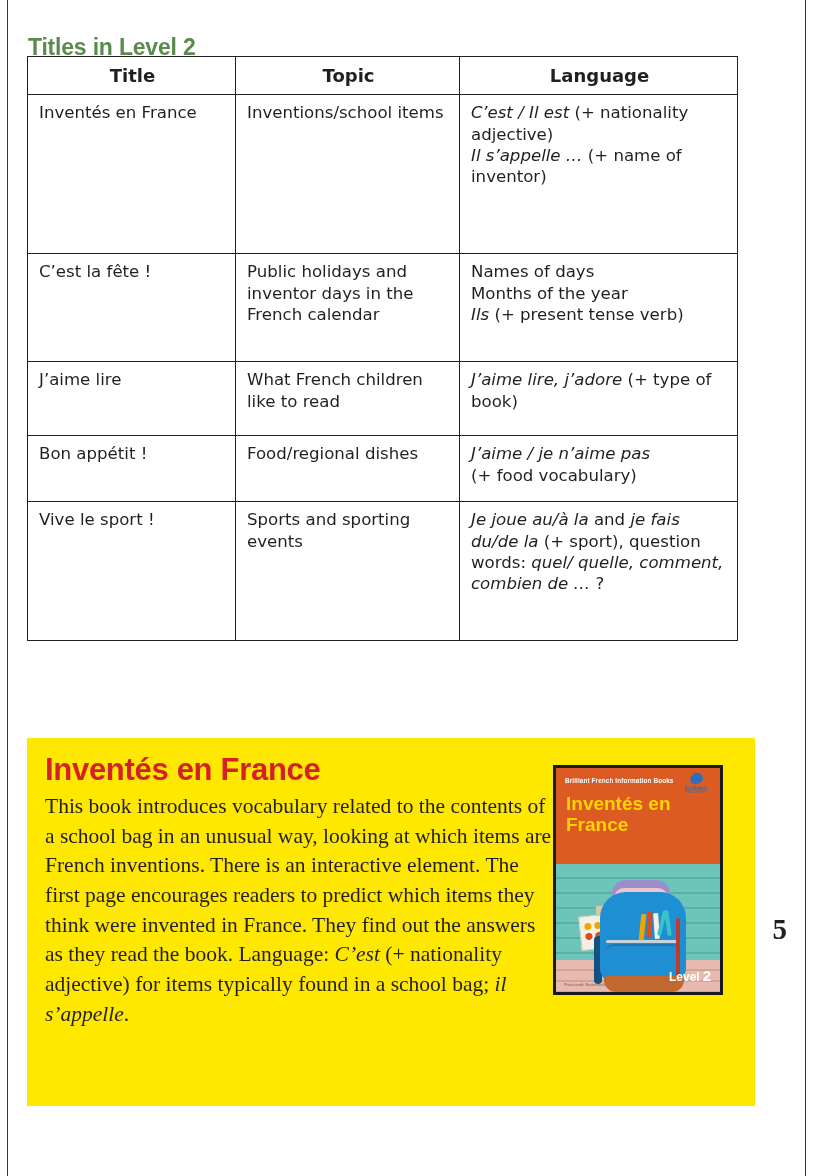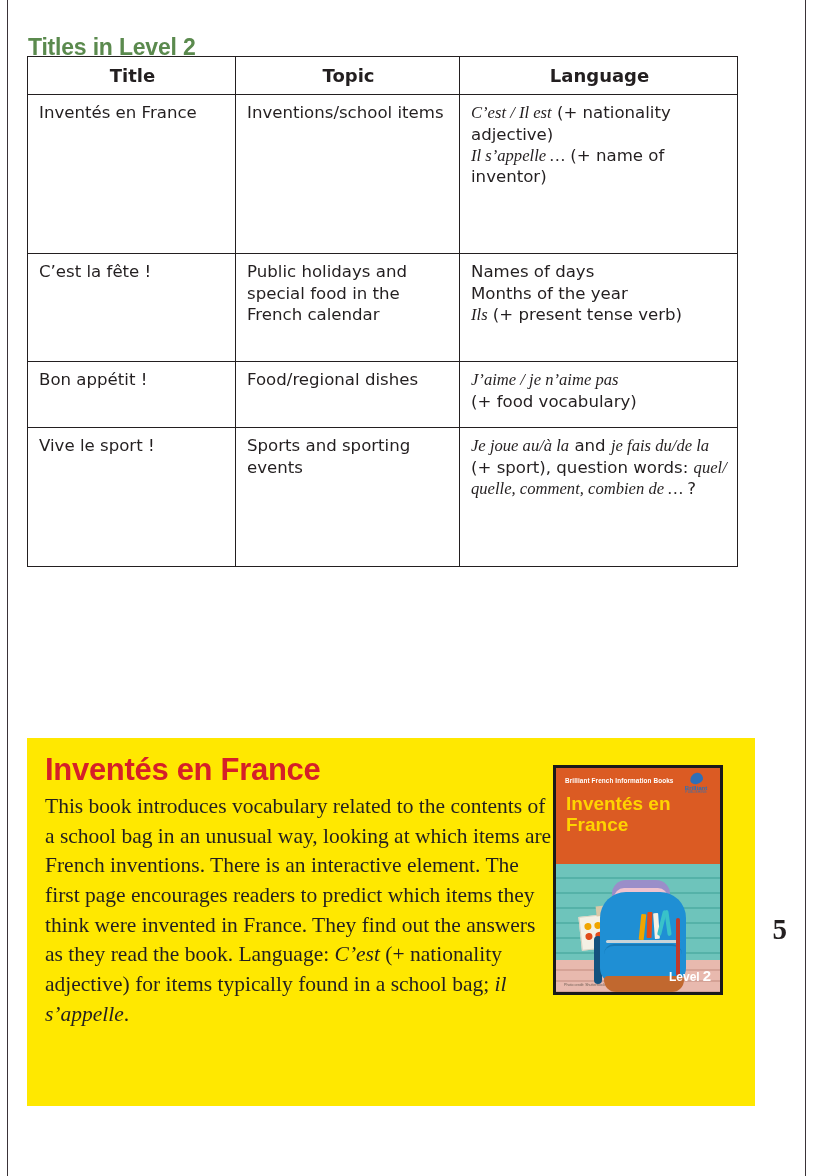--- a/index.html
+++ b/index.html
@@ -72,21 +72,21 @@
     text-align: center;
     font-weight: bold;
     font-size: 18px;
     padding-top: 7px;
     padding-bottom: 7px;
     vertical-align: middle;
   }
   .col-title   { width: 208px; }
   .col-topic   { width: 224px; }
   .col-lang    { width: 278px; }
-  .titles-table em { font-style: italic; font-family: Liberation Serif, serif; }
+  .titles-table em { font-style: italic; }
 
   .r1 td { height: 143px; }
   .r2 td { height: 92px; }
   .r3 td { height: 58px; }
   .r4 td { height: 50px; }
   .r5 td { height: 101px; }
   .r6 td { height: 123px; }
 
   
   .yellow-panel {
@@ -385,22 +385,27 @@
       </tr>
     </thead>
     <tbody>
       <tr class="r1">
         <td>Inventés en France</td>
         <td>Inventions/school items</td>
         <td><em>C’est / Il est</em> (+ nationality adjective)<br><em>Il s’appelle …</em> (+ name of inventor)</td>
       </tr>
       <tr class="r2">
         <td>C’est la fête !</td>
-        <td>Public holidays and special food in the French calendar</td>
+        <td>Public holidays and inventor days in the French calendar</td>
         <td>Names of days<br>Months of the year<br><em>Ils</em> (+ present tense verb)</td>
+      </tr>
+      <tr class="r3">
+        <td>J’aime lire</td>
+        <td>What French children like to read</td>
+        <td><em>J’aime lire, j’adore</em> (+ type of book)</td>
       </tr>
       <tr class="r4">
         <td>Bon appétit !</td>
         <td>Food/regional dishes</td>
         <td><em>J’aime / je n’aime pas</em><br>(+ food vocabulary)</td>
       </tr>
       <tr class="r6">
         <td>Vive le sport !</td>
         <td>Sports and sporting events</td>
         <td><em>Je joue au/à la</em> and <em>je fais du/de la</em> (+ sport), question words: <em>quel/ quelle, comment, combien de … </em>?</td>

